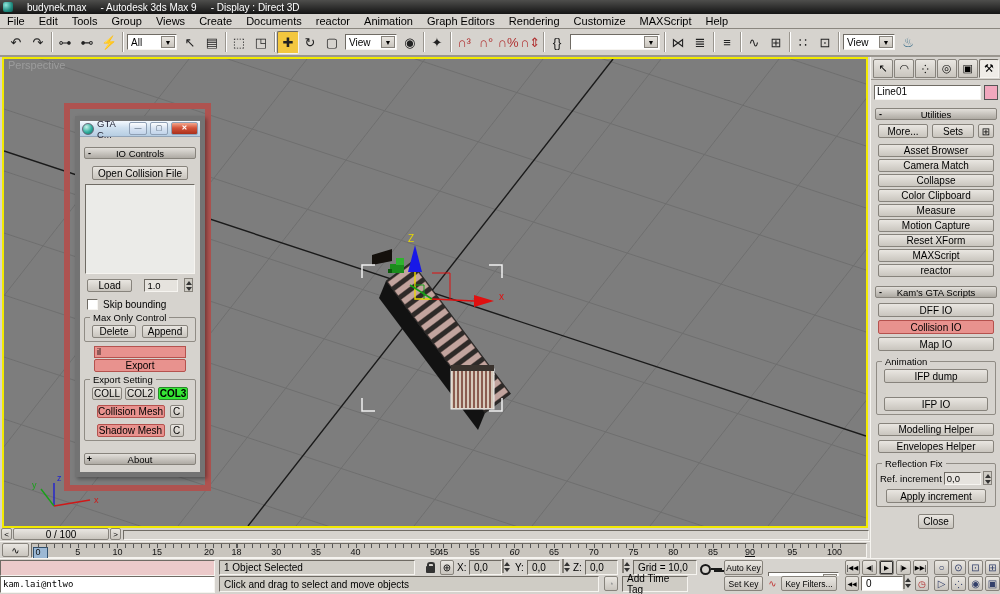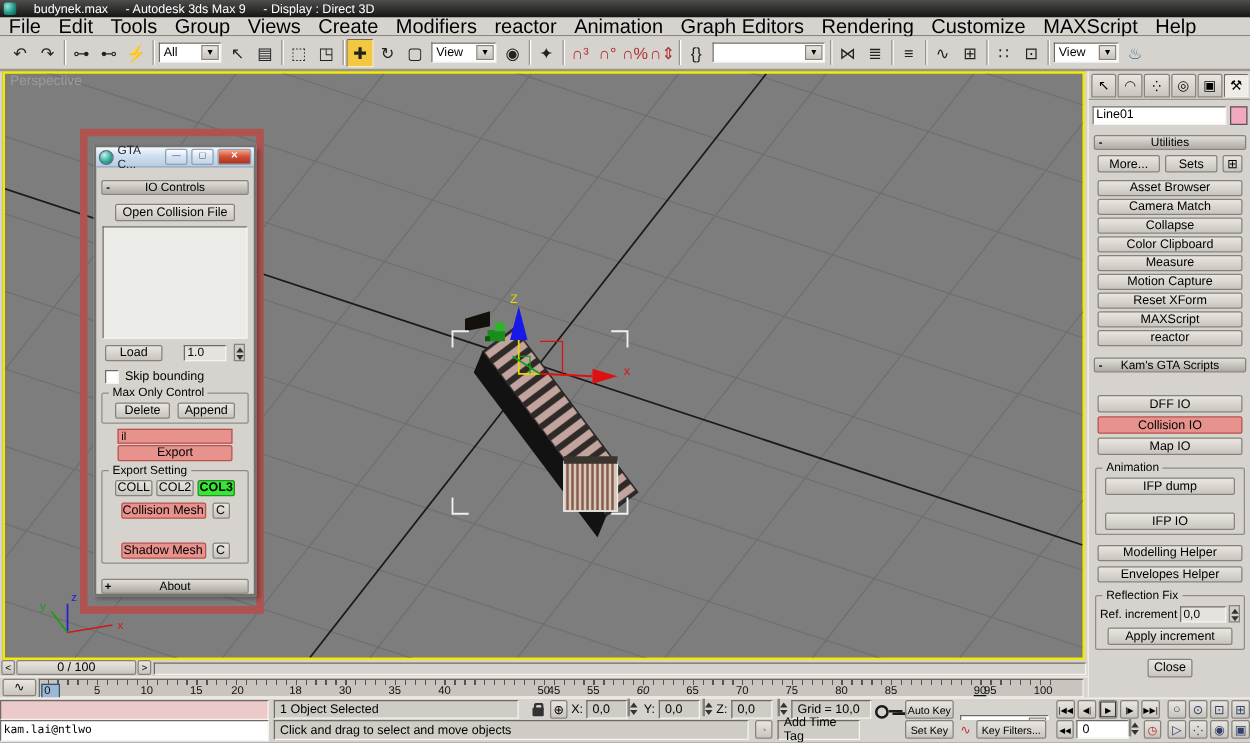--- a/index.html
+++ b/index.html
@@ -9,37 +9,37 @@
   .sunken{background:#d6d3ce;border:1px solid;border-color:#6f6b64 #f6f4f0 #f6f4f0 #6f6b64}
   .btn{background:linear-gradient(#e9e6e1,#c9c5be);border:1px solid #87837c;border-radius:2px;
        text-align:center;font-size:10px;cursor:default;box-sizing:border-box}
   
   #titlebar{left:0;top:0;width:1000px;height:14px;background:linear-gradient(#4e4e4c,#141414);
             color:#fff;font-size:10px;display:flex;align-items:center;gap:14px;padding-left:3px;box-sizing:border-box}
   #titlebar .seg{white-space:nowrap}
   #appicon{width:10px;height:10px;border-radius:2px;background:radial-gradient(circle at 30% 30%,#8fe8dc,#1f8a7e 60%,#0b5a50);flex:0 0 auto}
   #menubar{left:0;top:14px;width:1000px;height:14px;background:#d6d3ce;border-bottom:1px solid #8a867f;
            display:flex;align-items:center}
-  #menubar .mi{padding:0 7px;line-height:13px;font-size:16px}
+  #menubar .mi{padding:0 7px;line-height:13px;font-size:11px}
   #toolbar{left:0;top:29px;width:1000px;height:28px;background:#d6d3ce;border-bottom:2px solid #9a968f;
            display:flex;align-items:center;padding-left:5px;box-sizing:border-box}
   .tbico{width:20px;height:21px;display:flex;align-items:center;justify-content:center;font-size:13px;
          border:1px solid transparent;border-radius:2px;color:#222}
   .tbico.active{background:#f3c73f;border-color:#6f6b64 #f6f4f0 #f6f4f0 #6f6b64;border-style:solid}
   .tbsep{width:1px;height:20px;background:#9a968f;margin:0 2px;box-shadow:1px 0 0 #fff}
   .tbdd{height:16px;background:#fff;border:1px solid;border-color:#6f6b64 #f6f4f0 #f6f4f0 #6f6b64;
         display:flex;align-items:center;font-size:10px;padding-left:3px;box-sizing:border-box;position:relative;margin:0 2px}
   .tbdd .arrow{position:absolute;right:1px;top:1px;bottom:1px;width:12px;background:linear-gradient(#e9e6e1,#c9c5be);
         border:1px solid #87837c;font-size:7px;display:flex;align-items:center;justify-content:center}
   
   #viewport{left:2px;top:57px;width:866px;height:471px;border:2px solid #f2ea00;background:#7d7d7d;box-sizing:border-box}
   #vplabel{left:8px;top:59px;color:#9c9c9c;font-size:11px}
   
   #annotation{left:64px;top:103px;width:147px;height:388px;border:6px solid #ae5350;box-sizing:border-box;background:transparent}
-  #dialog{left:75px;top:116px;width:130px;height:361px;background:#d6d3ce;border:2px solid #737373;box-sizing:border-box;
+  #dialog{left:75px;top:116px;width:130px;height:361px;background:#d6d3ce;border:5px solid #737373;box-sizing:border-box;
           box-shadow:2px 2px 4px rgba(0,0,0,.35)}
   #dlg-title{height:15px;background:linear-gradient(#f4f9fe,#cfe0ef 45%,#b6cde2);display:flex;align-items:center;
              gap:3px;padding:0 2px;border-bottom:1px solid #92a4b8}
   #dlg-title .t{flex:1;font-size:9.5px;color:#223}
   .dlgicon{width:10px;height:10px;border-radius:50%;background:radial-gradient(circle at 35% 30%,#c8f2ea,#2fae9e 55%,#0e6e62);border:1px solid #667}
   .wbtn{height:11px;border:1px solid #8fa0b5;border-radius:2px;background:linear-gradient(#fdfeff,#d7e3f2 50%,#c2d4ea);
         font-size:7px;line-height:10px;text-align:center;color:#456;width:16px}
   .wbtn.close{width:25px;background:linear-gradient(#f4a78c,#d4543a 45%,#a92f1c);color:#fff;font-weight:bold}
   #dlg-body{padding:4px 3px 0}
   .rollout{height:12px;background:linear-gradient(#e2dfda,#aeaaa3);border:1px solid #87837c;border-radius:2px;
@@ -108,21 +108,21 @@
   <span class="seg">- Display : Direct 3D</span>
 </div>
 
 <div id="menubar" class="abs">
     <span class="mi">File</span>
     <span class="mi">Edit</span>
     <span class="mi">Tools</span>
     <span class="mi">Group</span>
     <span class="mi">Views</span>
     <span class="mi">Create</span>
-    <span class="mi">Modifiers</span>
+    <span class="mi">Documents</span>
     <span class="mi">reactor</span>
     <span class="mi">Animation</span>
     <span class="mi">Graph Editors</span>
     <span class="mi">Rendering</span>
     <span class="mi">Customize</span>
     <span class="mi">MAXScript</span>
     <span class="mi">Help</span>
   </div>
 
 <div id="toolbar" class="abs">
@@ -314,21 +314,21 @@
       <span class="glabel">Export Setting</span>
       <div style="display:flex;gap:3px;justify-content:center">
         <div class="btn" style="width:30px;height:13px;line-height:12px">COLL</div>
         <div class="btn" style="width:30px;height:13px;line-height:12px">COL2</div>
         <div class="btn greenbtn" style="width:30px;height:13px;line-height:12px">COL3</div>
       </div>
       <div style="display:flex;gap:5px;justify-content:center;margin-top:5px">
         <div class="btn pink" style="width:68px;height:13px;line-height:12px">Collision Mesh</div>
         <div class="btn" style="width:14px;height:13px;line-height:12px">C</div>
       </div>
-      <div style="display:flex;gap:5px;justify-content:center;margin-top:19px">
+      <div style="display:flex;gap:5px;justify-content:center;margin-top:6px">
         <div class="btn pink" style="width:68px;height:13px;line-height:12px">Shadow Mesh</div>
         <div class="btn" style="width:14px;height:13px;line-height:12px">C</div>
       </div>
     </div>
     <div class="rollout" style="margin:12px 1px 0">
       <span class="pm">+</span>
       <span class="rt">About</span>
     </div>
   </div>
 </div>
@@ -363,21 +363,21 @@
       <div class="btn pbtn">Measure</div>
       <div class="btn pbtn">Motion Capture</div>
       <div class="btn pbtn">Reset XForm</div>
       <div class="btn pbtn">MAXScript</div>
       <div class="btn pbtn">reactor</div>
     </div>
   <div class="rollout" style="margin-top:9px">
     <span class="pm">-</span>
     <span class="rt">Kam's GTA Scripts</span>
   </div>
-  <div class="btn pbtn tall" style="margin-top:18px">DFF IO</div>
+  <div class="btn pbtn tall" style="margin-top:5px">DFF IO</div>
   <div class="btn pbtn tall pink" style="margin-top:3px">Collision IO</div>
   <div class="btn pbtn tall" style="margin-top:3px">Map IO</div>
   <div class="group" style="margin:10px 5px 0">
     <span class="glabel">Animation</span>
     <div class="btn" style="width:104px;height:14px;line-height:13px;margin:0 auto">IFP dump</div>
     <div class="btn" style="width:104px;height:14px;line-height:13px;margin:14px auto 0">IFP IO</div>
   </div>
   <div class="btn pbtn" style="margin-top:8px">Modelling Helper</div>
   <div class="btn pbtn" style="margin-top:4px">Envelopes Helper</div>
   <div class="group" style="margin:10px 5px 0">
@@ -401,35 +401,35 @@
 
 <div id="trackbar" class="abs">
   <div class="btn" style="position:absolute;left:2px;top:1px;width:27px;height:14px;line-height:13px">∿</div>
   <div id="ruler">
     <div id="tslider"></div>
     <div class="ticks"></div>
   <div class="num" style="left: 6px;">0</div>
       <div class="num" style="left: 45.7px;">5</div>
       <div class="num" style="left: 85.4px;">10</div>
       <div class="num" style="left: 125.1px;">15</div>
-      <div class="num" style="left: 158px;">20</div>
+      <div class="num" style="left: 177px;">20</div>
       <div class="num" style="left: 204.5px;">18</div>
       <div class="num" style="left: 244.2px;">30</div>
       <div class="num" style="left: 283.9px;">35</div>
       <div class="num" style="left: 323.6px;">40</div>
       <div class="num" style="left: 363.3px; margin-left: 38px;">45</div>
       <div class="num" style="left: 403px;">50</div>
       <div class="num" style="left: 442.7px;">55</div>
       <div class="num" style="left: 482.4px; font-style: italic;">60</div>
       <div class="num" style="left: 522.1px;">65</div>
       <div class="num" style="left: 561.8px;">70</div>
       <div class="num" style="left: 601.5px;">75</div>
       <div class="num" style="left: 641.2px;">80</div>
       <div class="num" style="left: 680.9px;">85</div>
-      <div class="num" style="left: 752px; text-decoration: underline;">90</div>
+      <div class="num" style="left: 718px; text-decoration: underline;">90</div>
       <div class="num" style="left: 760.3px;">95</div>
       <div class="num" style="left: 800px; text-align: right;">100</div>
     </div>
 </div>
 
 <div id="status1" class="abs">
   <div id="listener"></div>
   <div class="sfld" style="left:219px;width:196px">1 Object Selected</div>
   <div class="sbtn" style="left:424px;width:12px">
       <span class="lockicon"></span>

